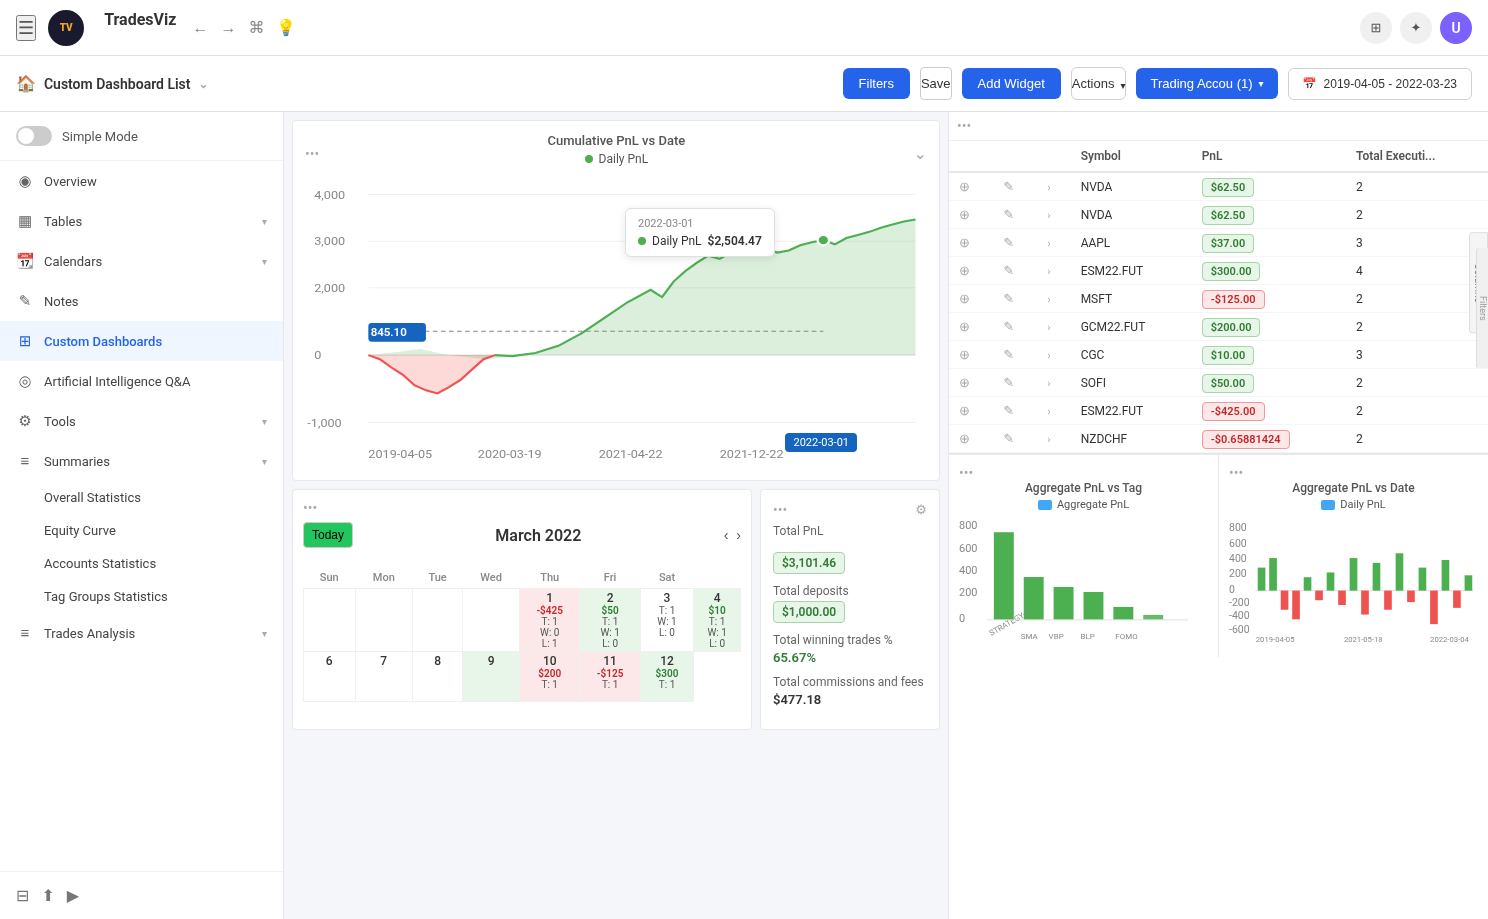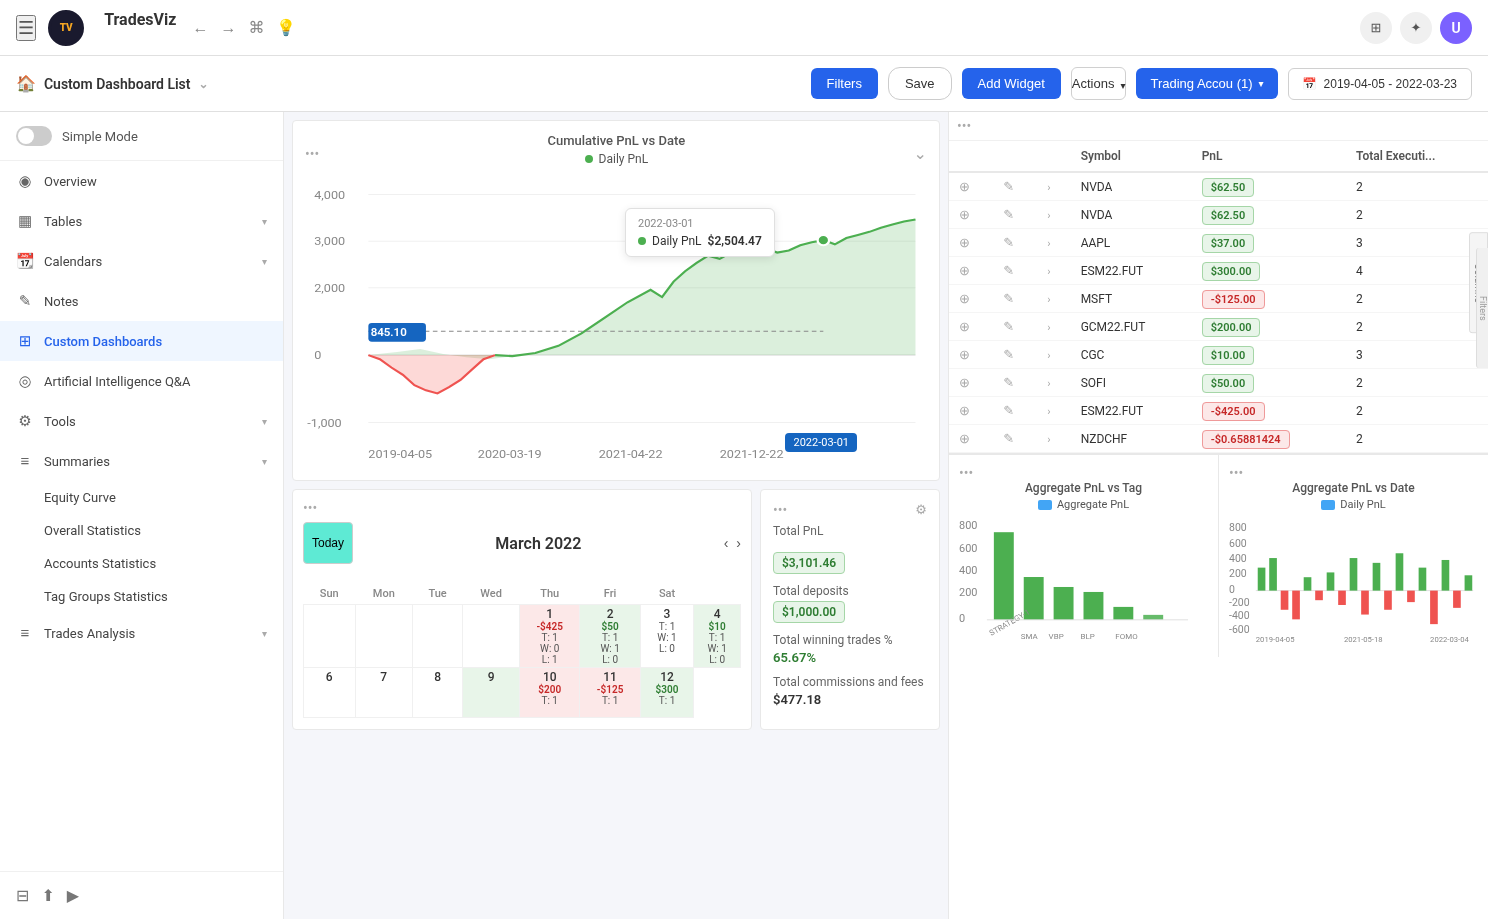--- a/index.html
+++ b/index.html
@@ -16,21 +16,21 @@
     .nav-right { display: flex; gap: 8px; align-items: center; }
     .nav-icon-btn { width: 32px; height: 32px; border-radius: 50%; background: #f0f0f0; border: none; cursor: pointer; display: flex; align-items: center; justify-content: center; color: #555; }
     .nav-avatar { width: 32px; height: 32px; border-radius: 50%; background: #7b61ff; display: flex; align-items: center; justify-content: center; color: white; font-weight: 600; font-size: 14px; }
 
     
     .toolbar { height: 56px; background: #fff; border-bottom: 1px solid #e0e0e0; display: flex; align-items: center; padding: 0 16px; gap: 10px; flex-shrink: 0; }
     .toolbar-title { display: flex; align-items: center; gap: 8px; font-weight: 600; font-size: 14px; color: #333; }
     .toolbar-icon { font-size: 16px; color: #666; }
     .toolbar-spacer { flex: 1; }
     .btn-primary { background: #2563eb; color: white; border: none; border-radius: 6px; padding: 8px 16px; cursor: pointer; font-size: 13px; font-weight: 500; }
-    .btn-secondary { background: #fff; color: #333; border: 1px solid #ccc; border-radius: 12px; padding: 8px 16px; cursor: pointer; font-size: 13px; font-weight: 500; }
+    .btn-secondary { background: #fff; color: #333; border: 1px solid #ccc; border-radius: 4px; padding: 8px 0; cursor: pointer; font-size: 13px; font-weight: 500; }
     .btn-outline { background: #fff; color: #333; border: 1px solid #d0d0d0; border-radius: 6px; padding: 8px 0; cursor: pointer; font-size: 13px; display: flex; align-items: flex-end; gap: 6px; }
     .btn-trading { background: #2563eb; color: white; border: none; border-radius: 6px; padding: 8px 14px; cursor: pointer; font-size: 13px; display: flex; align-items: center; gap: 6px; }
     .btn-date { background: #fff; color: #333; border: 1px solid #d0d0d0; border-radius: 6px; padding: 8px 14px; cursor: pointer; font-size: 12px; display: flex; align-items: center; gap: 6px; }
     .dropdown-arrow { font-size: 10px; }
 
     
     .body-container { display: flex; flex: 1; overflow: hidden; }
 
     
     .sidebar { width: 284px; background: #fff; border-right: 1px solid #e8e8e8; display: flex; flex-direction: column; overflow-y: auto; flex-shrink: 0; }
@@ -59,21 +59,21 @@
     .chart-title { text-align: center; font-size: 13px; font-weight: 500; color: #555; margin-bottom: 4px; }
     .chart-legend { display: flex; align-items: center; justify-content: center; gap: 6px; font-size: 12px; color: #555; margin-bottom: 8px; }
     .legend-circle { width: 8px; height: 8px; border-radius: 50%; background: #4caf50; border: 2px solid #4caf50; }
     .chart-area { height: 290px; position: relative; overflow: hidden; }
     .chart-svg { width: 100%; height: 100%; }
 
     
     .bottom-left { display: flex; gap: 8px; margin: 0 8px 8px 8px; }
     .calendar-widget { flex: 1; background: #fff; border: 1px solid #e8e8e8; border-radius: 4px; padding: 10px; }
     .cal-header { display: flex; align-items: center; gap: 8px; margin-bottom: 10px; }
-    .cal-today-btn { background: #5eead4; border: 1px solid #ccc; border-radius: 4px; padding: 13px 8px; font-size: 12px; cursor: pointer; }
+    .cal-today-btn { background: #22c55e; border: 1px solid #ccc; border-radius: 4px; padding: 5px 8px; font-size: 12px; cursor: pointer; }
     .cal-month { font-size: 16px; font-weight: 600; flex: 1; text-align: center; }
     .cal-nav { background: none; border: none; cursor: pointer; color: #555; font-size: 14px; }
     .cal-grid { width: 100%; border-collapse: collapse; font-size: 11px; }
     .cal-grid th { text-align: center; padding: 4px; color: #888; font-weight: 500; }
     .cal-grid td { text-align: center; padding: 2px; vertical-align: top; height: 50px; border: 1px solid #f0f0f0; }
     .cal-day-num { font-size: 12px; font-weight: 500; }
     .cal-cell-green { background: #e8f5e9; }
     .cal-cell-red { background: #fce8e8; }
     .cal-cell-info { font-size: 10px; color: #555; }
     .cal-pnl-green { color: #2e7d32; font-weight: 600; }
@@ -206,22 +206,22 @@
       <span class="sidebar-item-icon">⚙</span>
       <span class="sidebar-item-label">Tools</span>
       <span class="sidebar-arrow">▾</span>
     </div>
 
     <div class="sidebar-item">
       <span class="sidebar-item-icon">≡</span>
       <span class="sidebar-item-label">Summaries</span>
       <span class="sidebar-arrow">▾</span>
     </div>
+    <div class="sidebar-sub-item">Overall Statistics</div>
     <div class="sidebar-sub-item">Equity Curve</div>
-    <div class="sidebar-sub-item">Overall Statistics</div>
     <div class="sidebar-sub-item">Accounts Statistics</div>
     <div class="sidebar-sub-item">Tag Groups Statistics</div>
 
     <div class="sidebar-item">
       <span class="sidebar-item-icon">≡</span>
       <span class="sidebar-item-label">Trades Analysis</span>
       <span class="sidebar-arrow">▾</span>
     </div>
 
     <div class="sidebar-footer">

